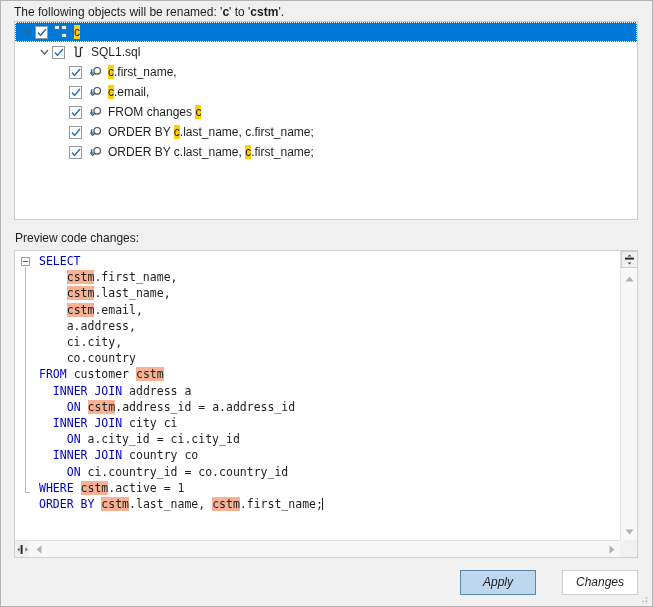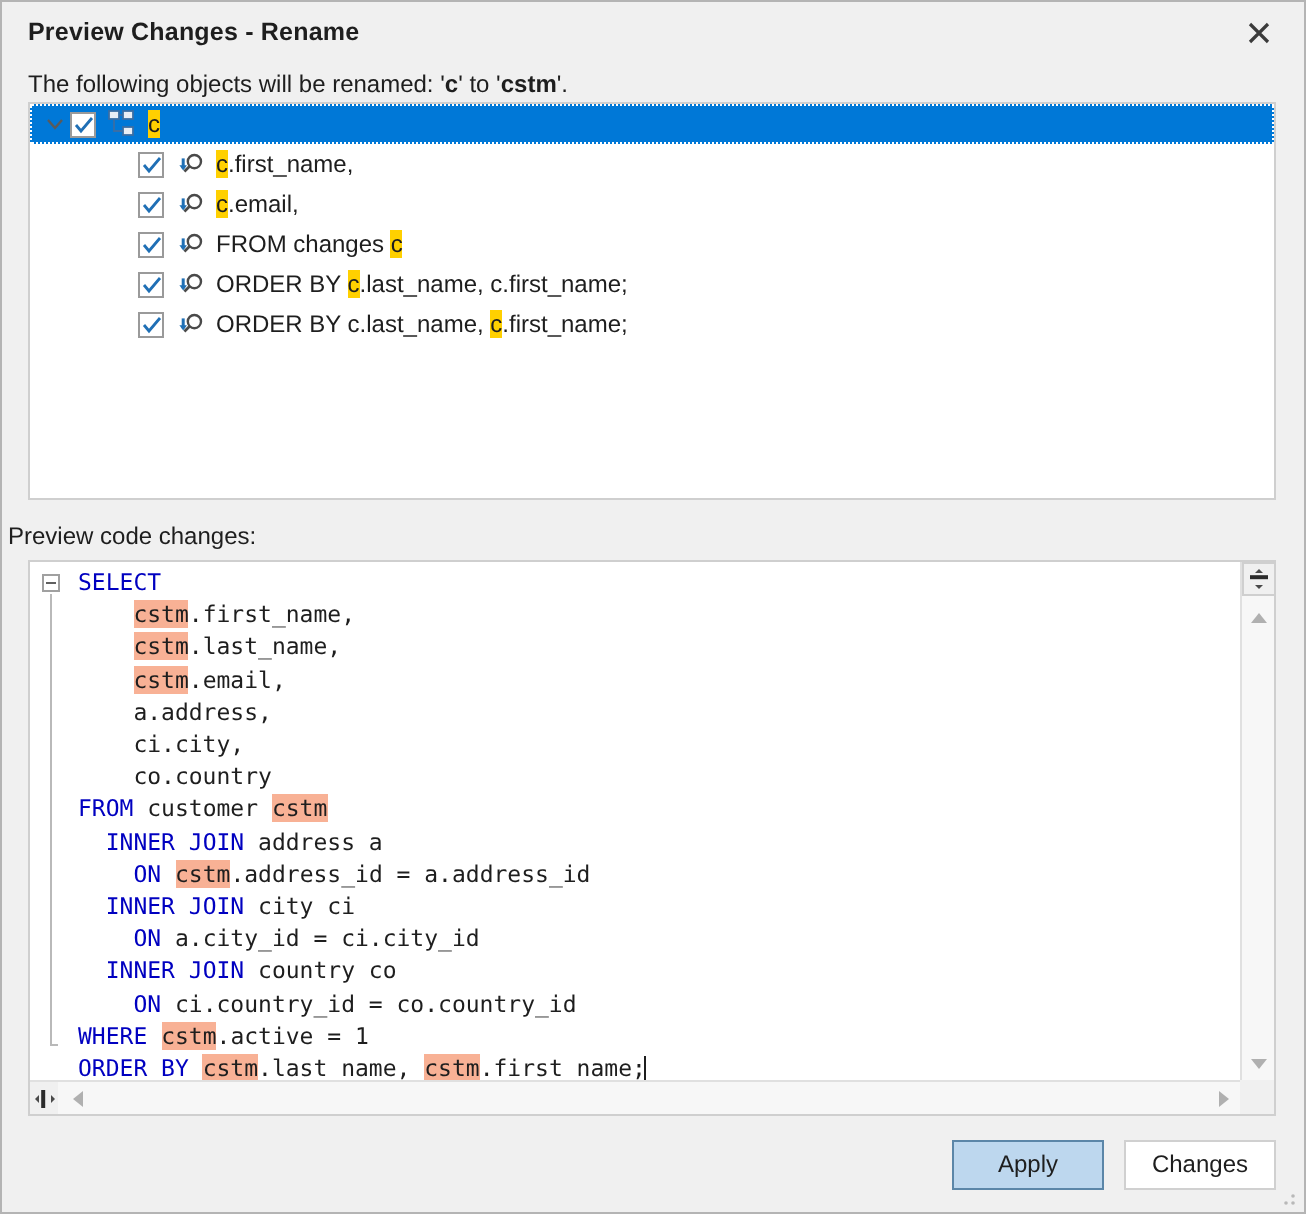--- a/index.html
+++ b/index.html
@@ -127,21 +127,21 @@
     justify-content: center;
     margin-right: 3px;
   }
   .ticon svg { display:block; }
   .tlabel { padding-left: 1px; }
   .hl { background: #ffd000; color: #1e1e1e; }
   .tree-row.selected .hl { background: #ffd000; color: #1e1e1e; }
 
   
   #preview-label {
-    padding: 11px 0 5px 3px;
+    padding: 11px 0 5px 14px;
     font-size: 12px;
     color: #1e1e1e;
   }
 
   
   #code-panel {
     margin: 0 14px 0 13px;
     flex: 1;
     min-height: 0;
     box-sizing: border-box;
@@ -291,22 +291,23 @@
   }
 
   
   #footer {
     height: 48px;
     min-height: 48px;
     display: flex;
     align-items: center;
     justify-content: flex-end;
     padding-right: 14px;
-    gap: 10px;
-    position: relative;
+    gap: 26px;
+    position: relative;
+    font-style: italic;
   }
   .btn {
     width: 76px;
     height: 25px;
     box-sizing: border-box;
     font-size: 12px;
     font-family: "Liberation Sans", sans-serif;
     color: #1e1e1e;
     display: flex;
     align-items: center;
@@ -326,28 +327,20 @@
     right: 3px;
     bottom: 2px;
     width: 12px; height: 12px;
   }
 </style>
 </head>
 <body>
 
 <div id="dialog">
 
-  <div id="titlebar">
-    <span class="title">Preview Changes - Rename</span>
-    <div id="close-btn">
-      <svg width="11" height="11" viewBox="0 0 11 11">
-        <path d="M1 1 L10 10 M10 1 L1 10" stroke="#3b3b3b" stroke-width="1.6" fill="none"></path>
-      </svg>
-    </div>
-  </div>
 
   <div id="intro"><span>The following objects will be renamed: '</span><b>c</b><span>' to '</span><b>cstm</b><span>'.</span></div>
 
   <div id="tree-panel">
       <div class="tree-row selected">
         <span style="display: inline-block; width: 4px; flex: 0 0 4px;"></span>
         <span class="expander">
           <svg width="9" height="8" viewBox="0 0 9 8">
             <path d="M1 2 L4.5 6 L8 2" stroke="#5a5a5a" stroke-width="1.2" fill="none"></path>
           </svg>
@@ -361,20 +354,40 @@
           <svg width="14" height="14" viewBox="0 0 14 14">
             <rect x="0.5" y="0.5" width="5" height="4" fill="#e9eef5" stroke="#3a6ea5" stroke-width="0.9"></rect>
             <rect x="7.5" y="0.5" width="5" height="4" fill="#e9eef5" stroke="#3a6ea5" stroke-width="0.9"></rect>
             <rect x="7.5" y="8.5" width="5" height="4" fill="#e9eef5" stroke="#3a6ea5" stroke-width="0.9"></rect>
             <path d="M3 4.5 L3 10.5 L7.5 10.5" stroke="#3a6ea5" stroke-width="0.9" fill="none"></path>
             <path d="M5.5 2.5 L7.5 2.5" stroke="#3a6ea5" stroke-width="0.9"></path>
           </svg>
         </span>
         <span class="tlabel"><span class="hl">c</span></span>
         <span class="focus-ring"></span>
+      </div>
+      <div class="tree-row">
+        <span style="display: inline-block; width: 21px; flex: 0 0 21px;"></span>
+        <span class="expander">
+          <svg width="9" height="8" viewBox="0 0 9 8">
+            <path d="M1 2 L4.5 6 L8 2" stroke="#5a5a5a" stroke-width="1.2" fill="none"></path>
+          </svg>
+        </span>
+        <span class="cb">
+          <svg width="10" height="9" viewBox="0 0 10 9">
+            <path d="M1 4.5 L3.5 7.5 L9 1" stroke="#1f6fb5" stroke-width="1.4" fill="none"></path>
+          </svg>
+        </span>
+        <span class="ticon">
+          <svg width="13" height="13" viewBox="0 0 13 13">
+            <path d="M2.5 1.5 C2.5 0.7 4 0.7 4 1.5 L4 9.5 C4 11 8.5 11 8.5 9.5 L8.5 1.8" stroke="#2b2b2b" stroke-width="1.3" fill="none"></path>
+            <path d="M8.5 1.5 L11 1.5" stroke="#2b2b2b" stroke-width="1.3"></path>
+          </svg>
+        </span>
+        <span class="tlabel"><span>SQL1.sql</span></span>
       </div>
       <div class="tree-row">
         <span style="display: inline-block; width: 38px; flex: 0 0 38px;"></span>
         <span class="expander"></span>
         <span class="cb">
           <svg width="10" height="9" viewBox="0 0 10 9">
             <path d="M1 4.5 L3.5 7.5 L9 1" stroke="#1f6fb5" stroke-width="1.4" fill="none"></path>
           </svg>
         </span>
         <span class="ticon">

